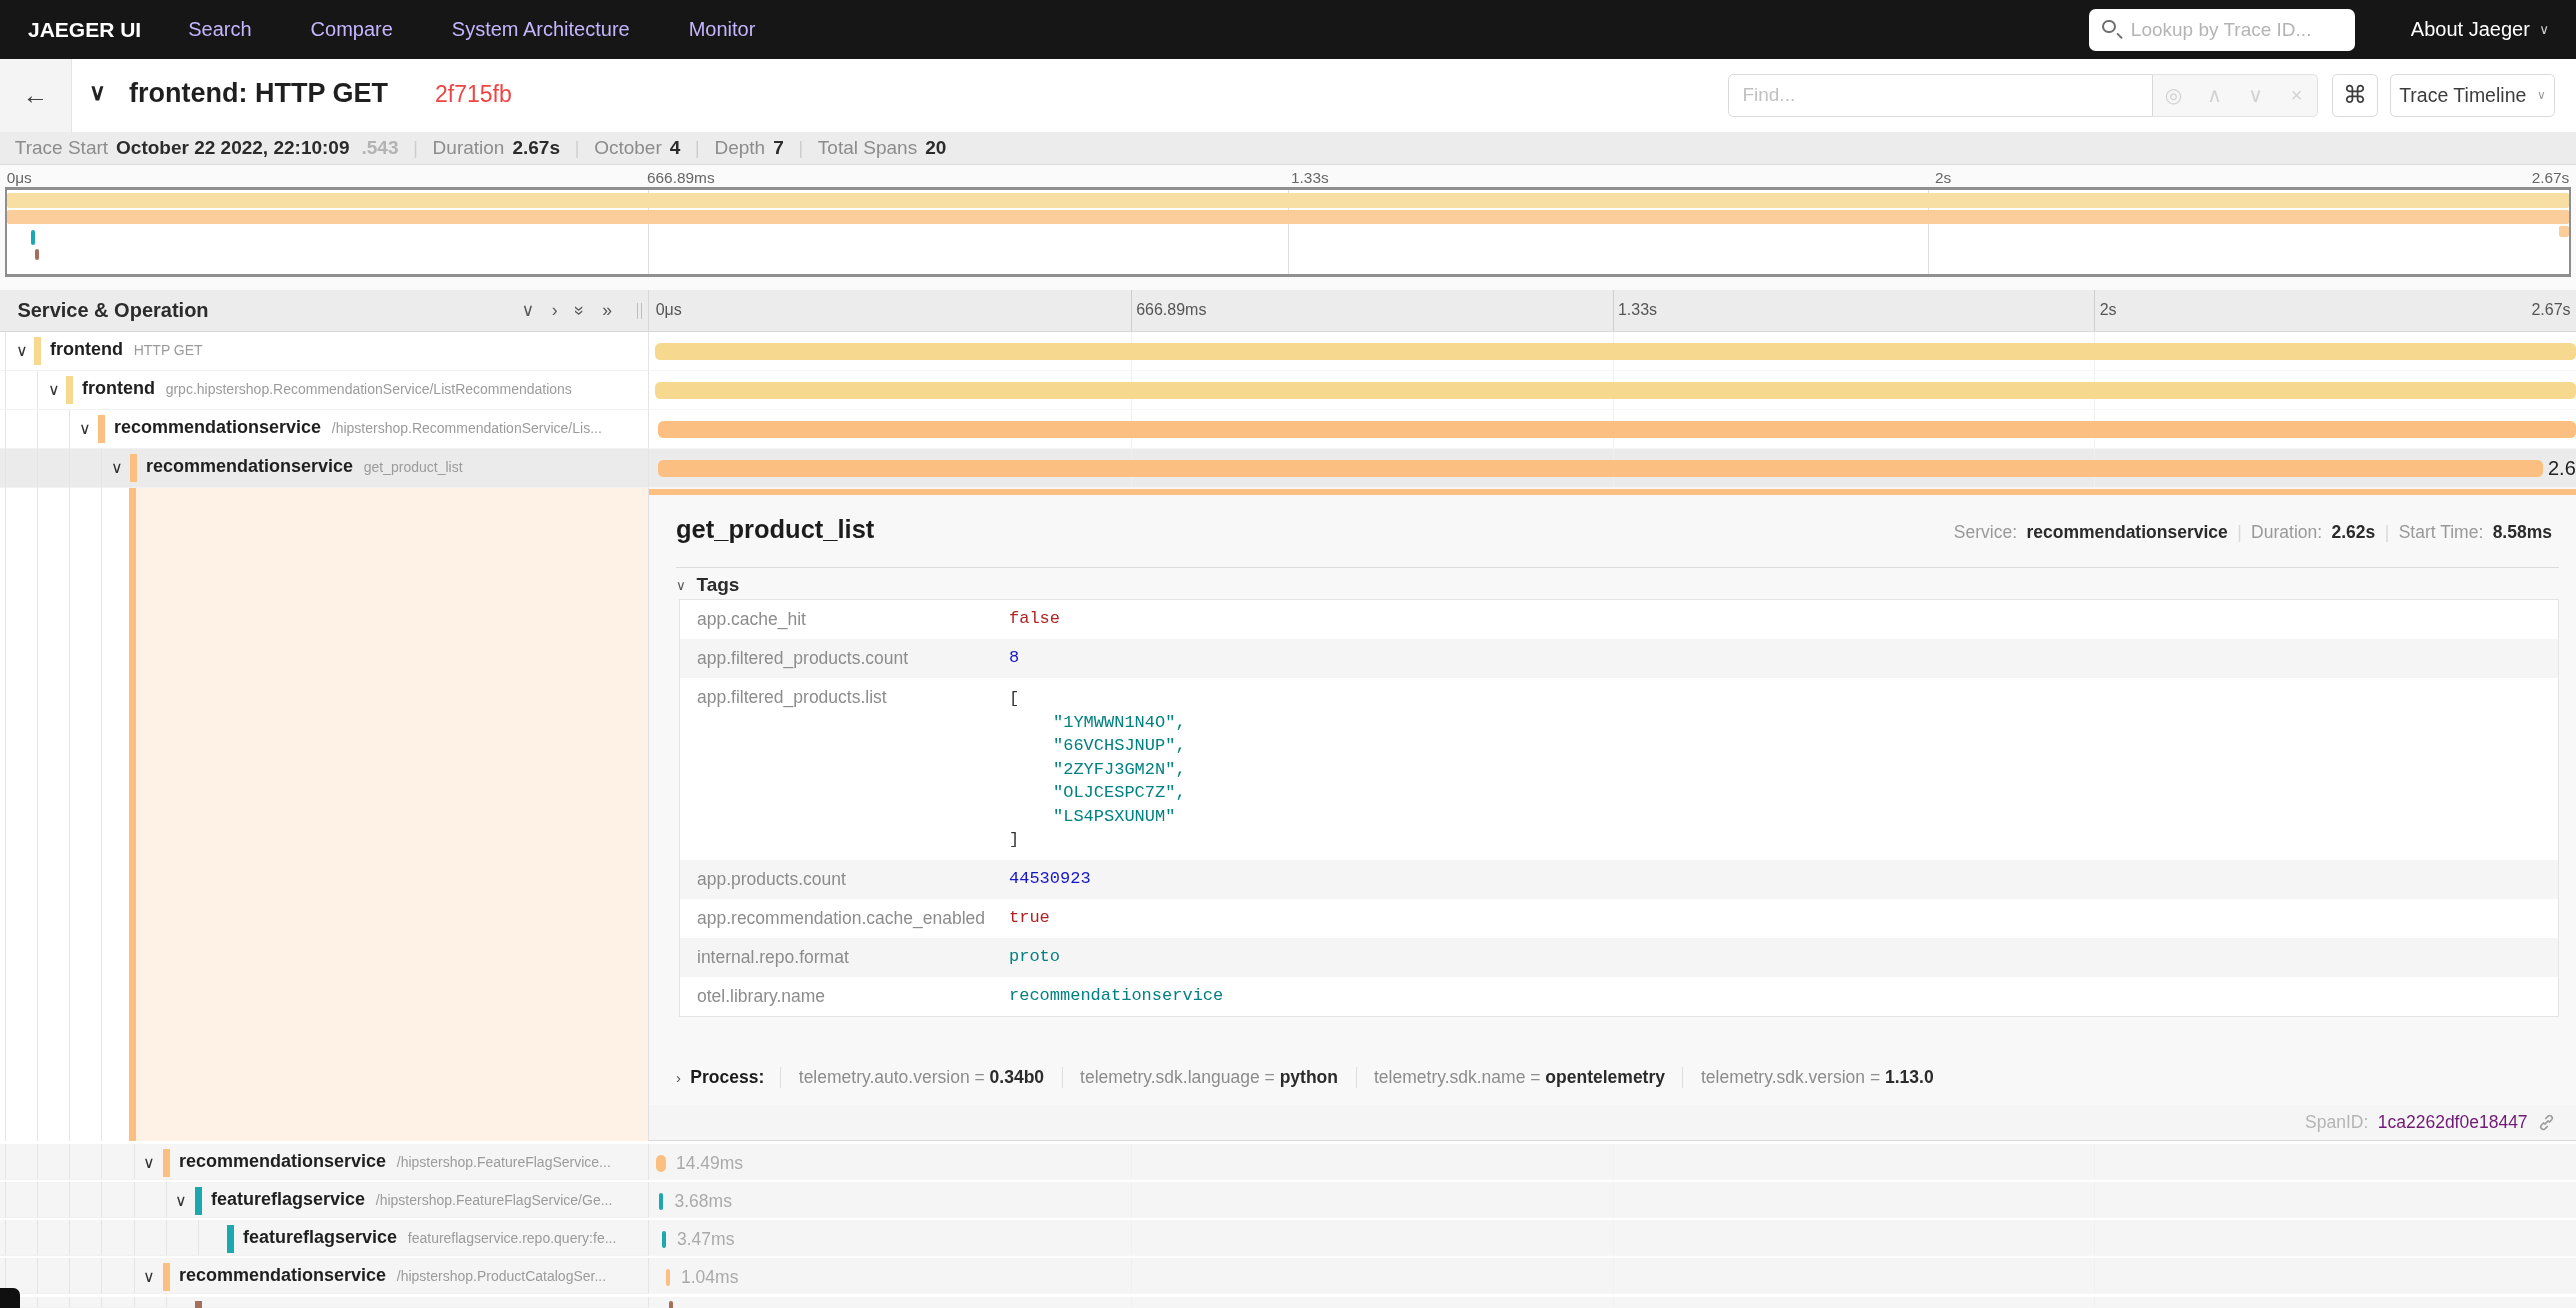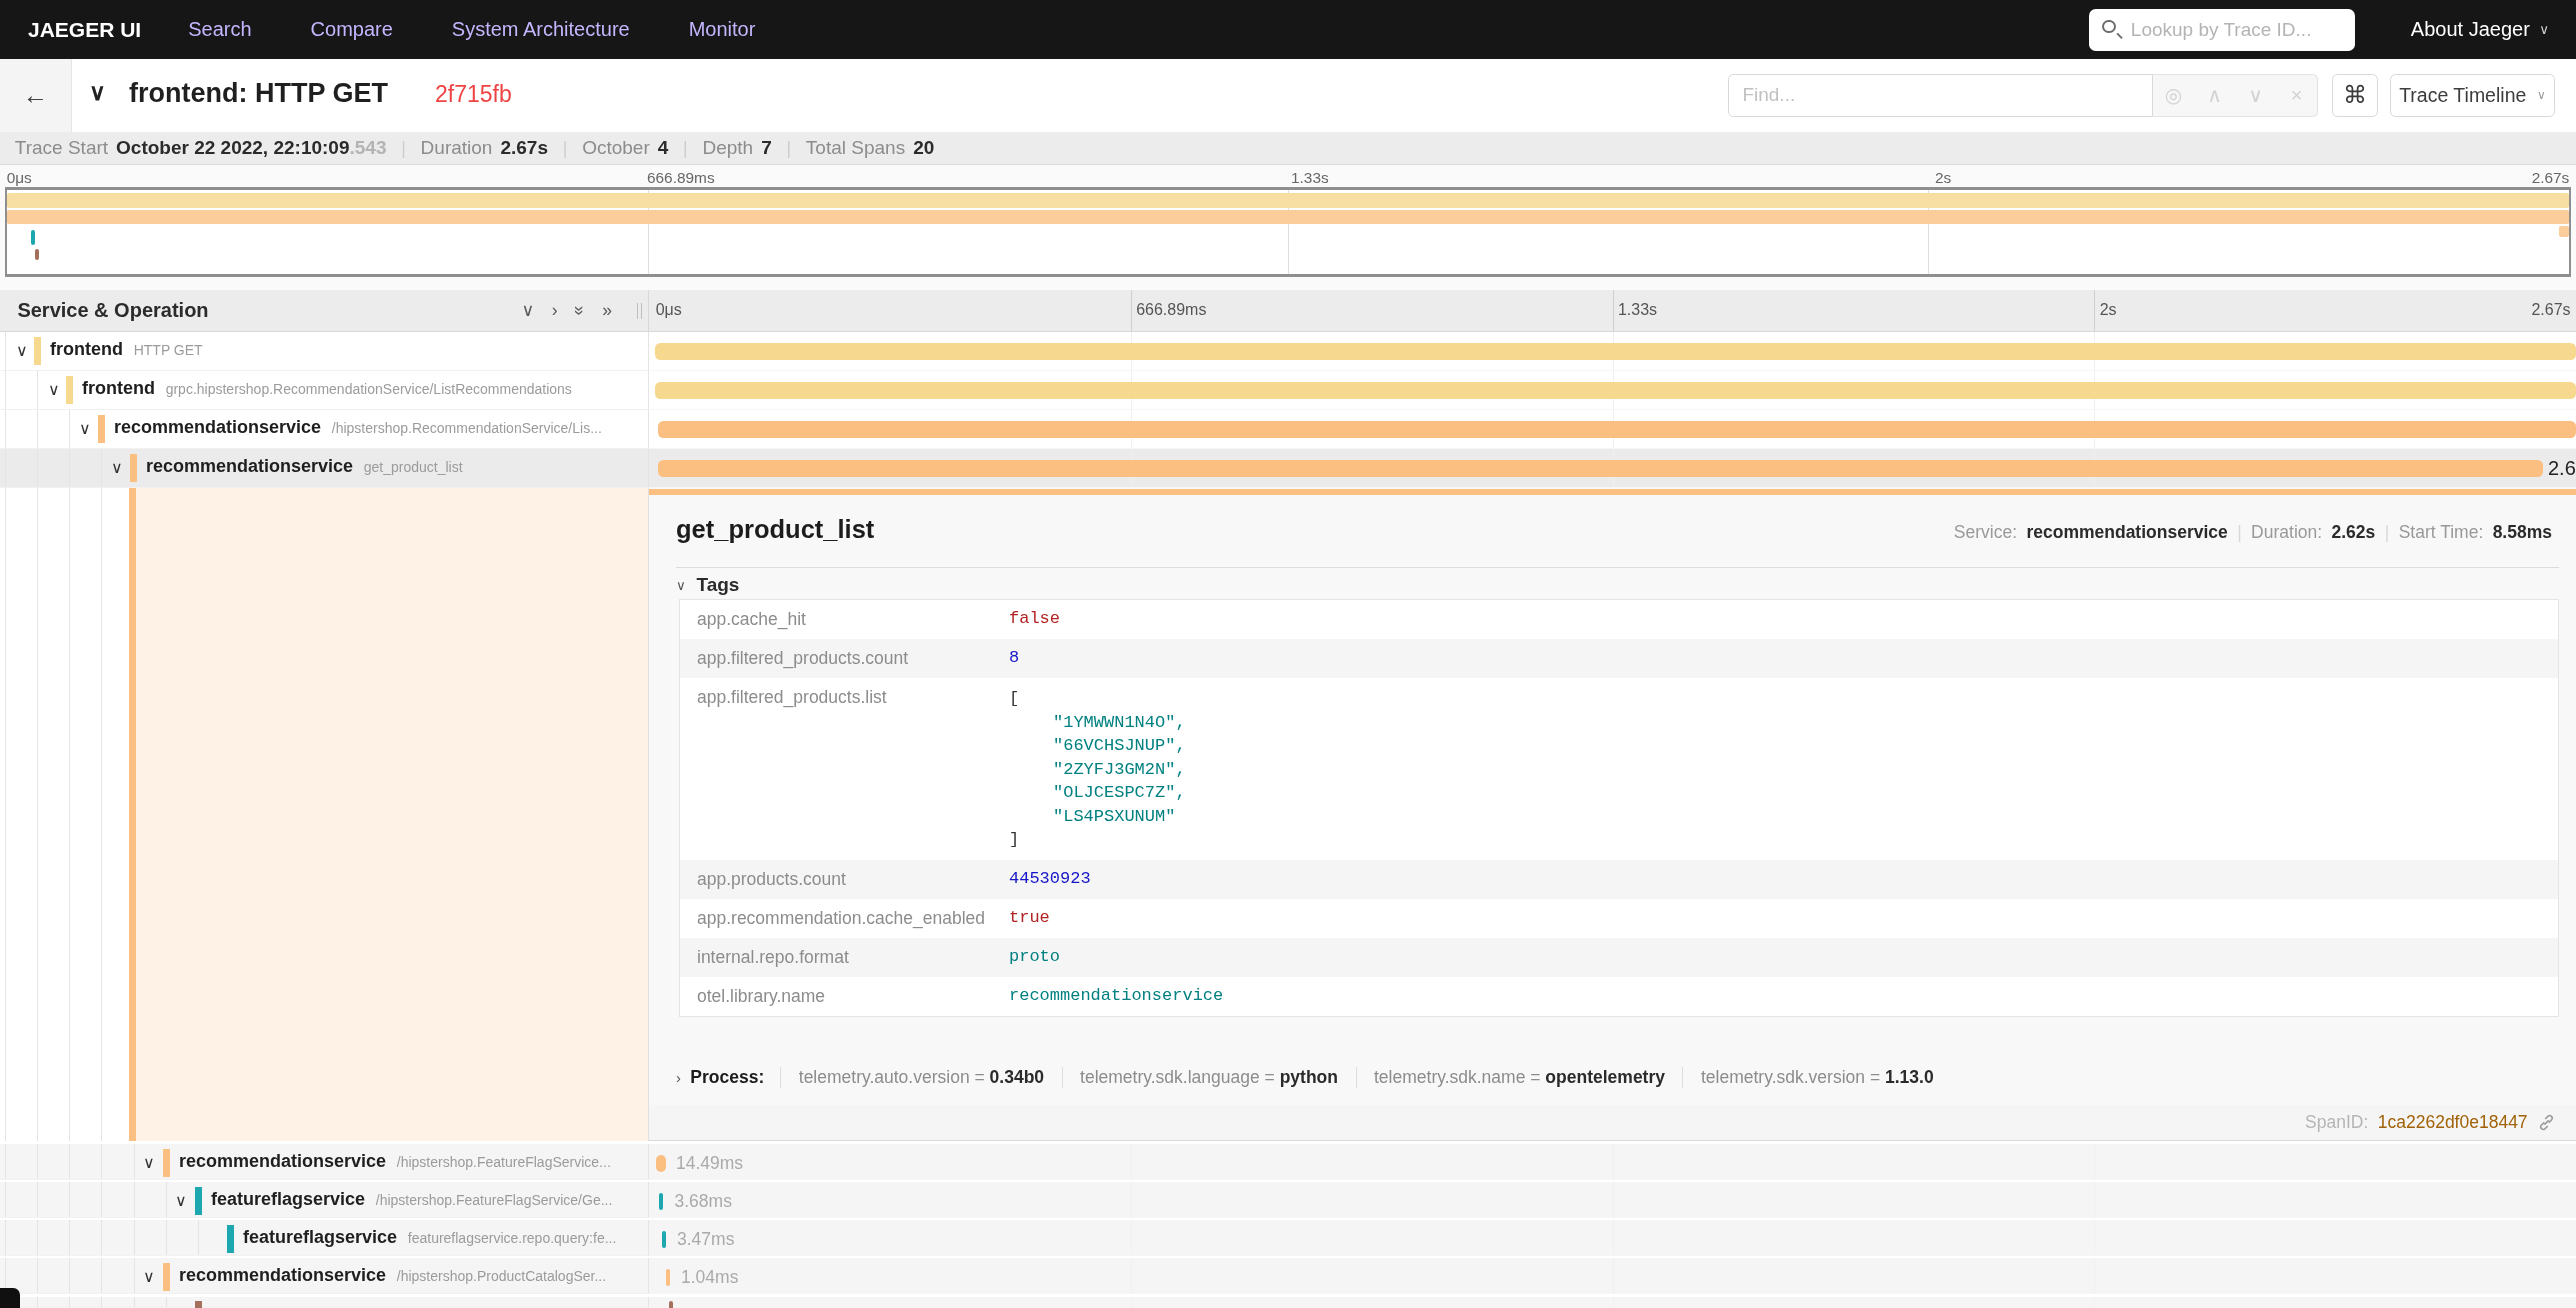--- a/index.html
+++ b/index.html
@@ -42,21 +42,21 @@
     display:flex; align-items:center; justify-content:center; cursor:pointer; }
   #view-btn { position:absolute; left:2390px; top:14.8px; width:165px; height:43px; background:#fff;
     border:0.7px solid #d9d9d9; border-radius:5.4px; font-size:19.5px; color:#3c3c3c;
     display:flex; align-items:center; justify-content:center; gap:10.7px; cursor:pointer; }
   #view-btn .chev { font-size:12px; color:#999; }
   
   #stats { position:absolute; top:132px; left:0; width:2576px; height:33px; background:#ececec;
     border-bottom:0.7px solid #dcdcdc; display:flex; align-items:center; font-size:19px; padding-left:14.8px; }
   #stats .k { color:#8c8c8c; margin-right:8px; }
   #stats .v { color:#2b2b2b; font-weight:bold; }
-  #stats .ms { color:#b3b3b3; font-weight:bold; }
+  #stats .ms { color:#b3b3b3; font-weight:bold;margin-left:12px; }
   #stats .sep { color:#cdcdcd; margin:0 14.8px; font-size:17.5px; }
   
   #map { position:absolute; top:165px; left:0; width:2576px; height:126px; background:#fafafa; }
   .mtick { position:absolute; top:4px; font-size:15.4px; color:#666; }
   #mapcanvas { position:absolute; top:22px; left:5.4px; right:5.4px; height:90px; background:#fff;
     border-top:3.4px solid #8f8f8f; border-bottom:3.4px solid #8f8f8f;
     border-left:2px solid #8f8f8f; border-right:2px solid #8f8f8f; cursor:col-resize; }
   .mgl { position:absolute; top:0; bottom:0; width:0.7px; background:#dedede; }
   .mbar { position:absolute; border-radius:2px; }
   
@@ -119,21 +119,21 @@
     font-size:17.5px; color:#8c8c8c; }
   #procrow .pchev { color:#555; font-size:14.8px; margin-right:9.4px; }
   #procrow .plabel { color:#1c1c1c; font-weight:bold; margin-right:16px; }
   .pitem { padding:0 17.5px; border-left:0.7px solid #ddd; white-space:nowrap; }
   .pitem:first-of-type { border-left:none; padding-left:0; }
   .pitem b { color:#2b2b2b; }
   #spanid-strip { position:absolute; left:0; right:0; bottom:0; height:36px; background:#f5f5f5;
     border-bottom:0.7px solid #d9d9d9; display:flex; align-items:center; justify-content:flex-end;
     gap:9.4px; padding-right:20px; font-size:17.5px; }
   #spanid-strip .lbl { color:#b5b5b5; }
-  #spanid-strip .val { color:#a16207; }
+  #spanid-strip .val { color:#701a75; }
   #corner-fab { position:absolute; left:-9.4px; bottom:-9.4px; width:29.5px; height:29.5px;
     background:#101010; border-radius:6.7px; }
 </style>
 </head>
 <body>
 
 <div id="topnav">
   <div class="brand">JAEGER UI</div>
   <div class="navitem">Search</div>
   <div class="navitem">Compare</div>

